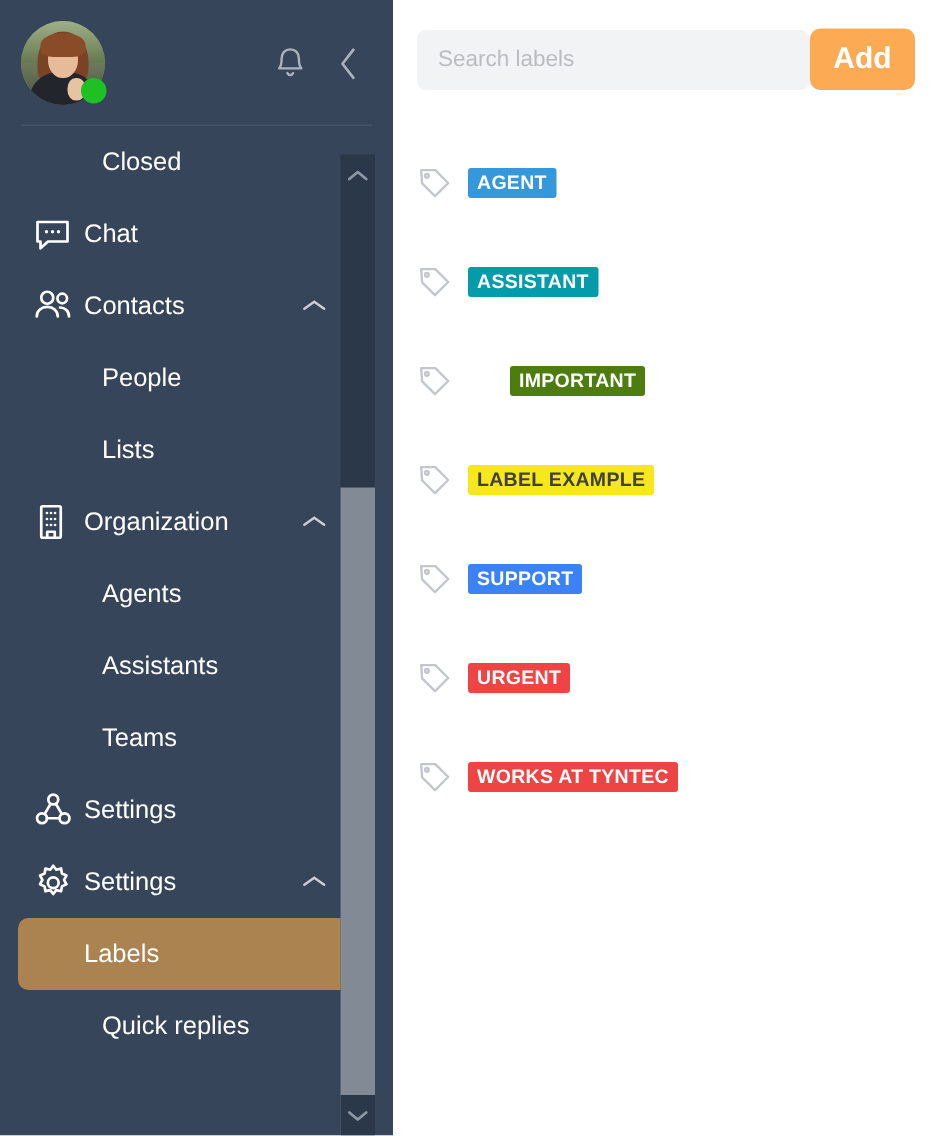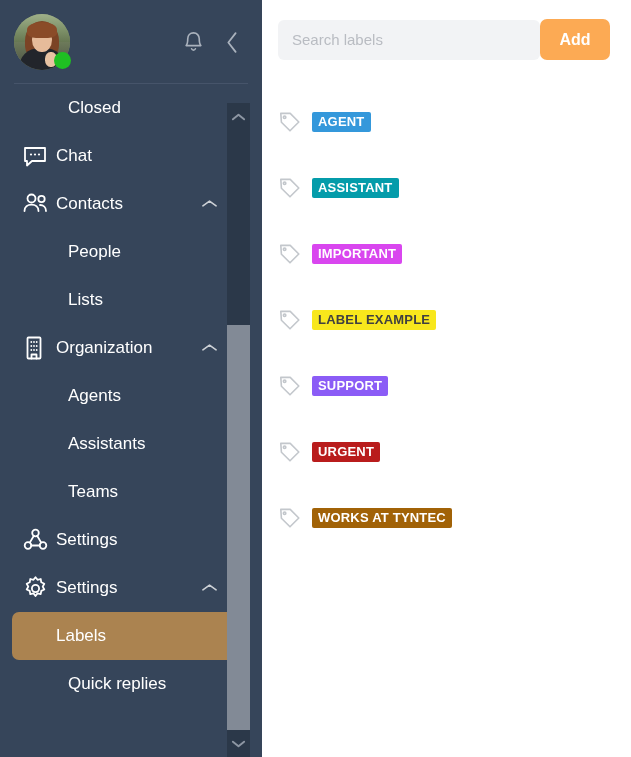--- a/index.html
+++ b/index.html
@@ -127,21 +127,21 @@
   }
   .search-input {
     flex: 1; height: 40px; border: none; outline: none;
     background: #f2f3f5; border-radius: 6px;
     padding: 0 14px; font-size: 15px; color: #46494f;
     font-family: "Liberation Sans", sans-serif;
   }
   .search-input::placeholder { color: #b9bcc2; }
   .add-btn {
     width: 70px; height: 41px; border: none; border-radius: 7px;
-    background: #fcaa54; color: #fff; font-size: 16px; font-weight: bold;
+    background: #fcaa54; color: #fff; font-size: 20px; font-weight: bold;
     cursor: pointer; font-family: "Liberation Sans", sans-serif;
   }
   .label-list { padding: 29px 0 0 0; }
   .label-row {
     height: 66px; display: flex; align-items: center;
     padding-left: 16px; cursor: pointer;
   }
   .tag-ico { flex: 0 0 34px; display: flex; align-items: center; }
   .chip {
     display: inline-block; color: #fff; font-size: 13px;
@@ -324,53 +324,53 @@
           </span>
           <span class="chip" style="background:#049caa;">ASSISTANT</span>
         </div>
         <div class="label-row">
           <span class="tag-ico">
             <svg width="24" height="24" viewBox="0 0 24 24" fill="none" stroke="#c3c7cc" stroke-width="1.6" stroke-linecap="round" stroke-linejoin="round">
     <path d="M2.8 3.4h9.4l8.6 8.6-8.8 8.8-8.6-8.6z"></path>
     <circle cx="6.6" cy="7.2" r="1.25"></circle>
             </svg>
           </span>
-          <span class="chip" style="background:#d946ef;">IMPORTANT</span>
+          <span class="chip" style="background:#4d7c0f;margin-left:28px;">IMPORTANT</span>
         </div>
         <div class="label-row">
           <span class="tag-ico">
             <svg width="24" height="24" viewBox="0 0 24 24" fill="none" stroke="#c3c7cc" stroke-width="1.6" stroke-linecap="round" stroke-linejoin="round">
     <path d="M2.8 3.4h9.4l8.6 8.6-8.8 8.8-8.6-8.6z"></path>
     <circle cx="6.6" cy="7.2" r="1.25"></circle>
             </svg>
           </span>
           <span class="chip" style="background:#f8e71c;color:#404040;">LABEL EXAMPLE</span>
         </div>
         <div class="label-row">
           <span class="tag-ico">
             <svg width="24" height="24" viewBox="0 0 24 24" fill="none" stroke="#c3c7cc" stroke-width="1.6" stroke-linecap="round" stroke-linejoin="round">
     <path d="M2.8 3.4h9.4l8.6 8.6-8.8 8.8-8.6-8.6z"></path>
     <circle cx="6.6" cy="7.2" r="1.25"></circle>
             </svg>
           </span>
-          <span class="chip" style="background:#8b5cf6;">SUPPORT</span>
-        </div>
-        <div class="label-row">
-          <span class="tag-ico">
-            <svg width="24" height="24" viewBox="0 0 24 24" fill="none" stroke="#c3c7cc" stroke-width="1.6" stroke-linecap="round" stroke-linejoin="round">
-    <path d="M2.8 3.4h9.4l8.6 8.6-8.8 8.8-8.6-8.6z"></path>
-    <circle cx="6.6" cy="7.2" r="1.25"></circle>
-            </svg>
-          </span>
-          <span class="chip" style="background:#b91c1c;">URGENT</span>
-        </div>
-        <div class="label-row">
-          <span class="tag-ico">
-            <svg width="24" height="24" viewBox="0 0 24 24" fill="none" stroke="#c3c7cc" stroke-width="1.6" stroke-linecap="round" stroke-linejoin="round">
-    <path d="M2.8 3.4h9.4l8.6 8.6-8.8 8.8-8.6-8.6z"></path>
-    <circle cx="6.6" cy="7.2" r="1.25"></circle>
-            </svg>
-          </span>
-          <span class="chip" style="background:#a16207;">WORKS AT TYNTEC</span>
+          <span class="chip" style="background:#3b82f6;">SUPPORT</span>
+        </div>
+        <div class="label-row">
+          <span class="tag-ico">
+            <svg width="24" height="24" viewBox="0 0 24 24" fill="none" stroke="#c3c7cc" stroke-width="1.6" stroke-linecap="round" stroke-linejoin="round">
+    <path d="M2.8 3.4h9.4l8.6 8.6-8.8 8.8-8.6-8.6z"></path>
+    <circle cx="6.6" cy="7.2" r="1.25"></circle>
+            </svg>
+          </span>
+          <span class="chip" style="background:#ef4444;">URGENT</span>
+        </div>
+        <div class="label-row">
+          <span class="tag-ico">
+            <svg width="24" height="24" viewBox="0 0 24 24" fill="none" stroke="#c3c7cc" stroke-width="1.6" stroke-linecap="round" stroke-linejoin="round">
+    <path d="M2.8 3.4h9.4l8.6 8.6-8.8 8.8-8.6-8.6z"></path>
+    <circle cx="6.6" cy="7.2" r="1.25"></circle>
+            </svg>
+          </span>
+          <span class="chip" style="background:#ef4444;">WORKS AT TYNTEC</span>
         </div>
       </div>
   </div>
 </div>
 
 </body></html>

